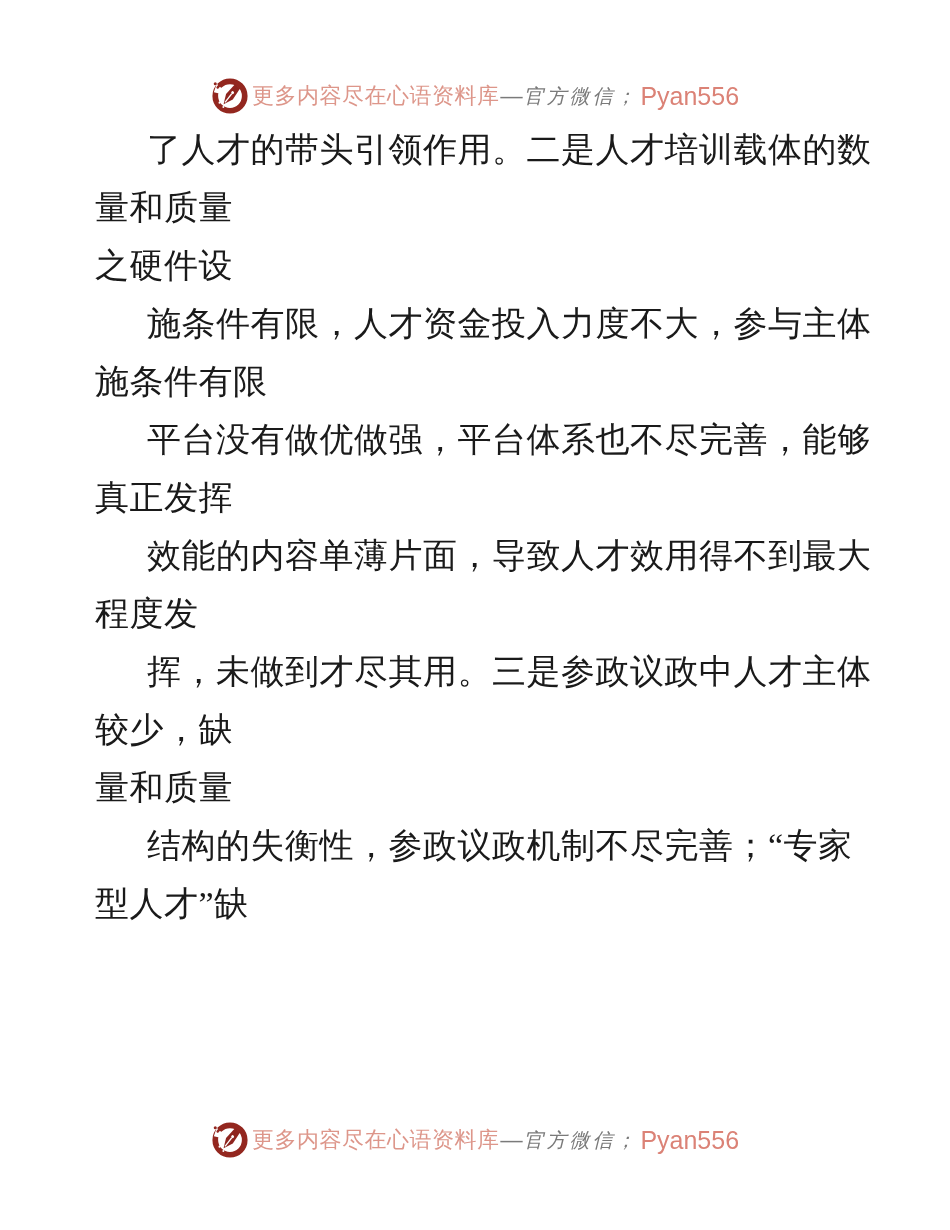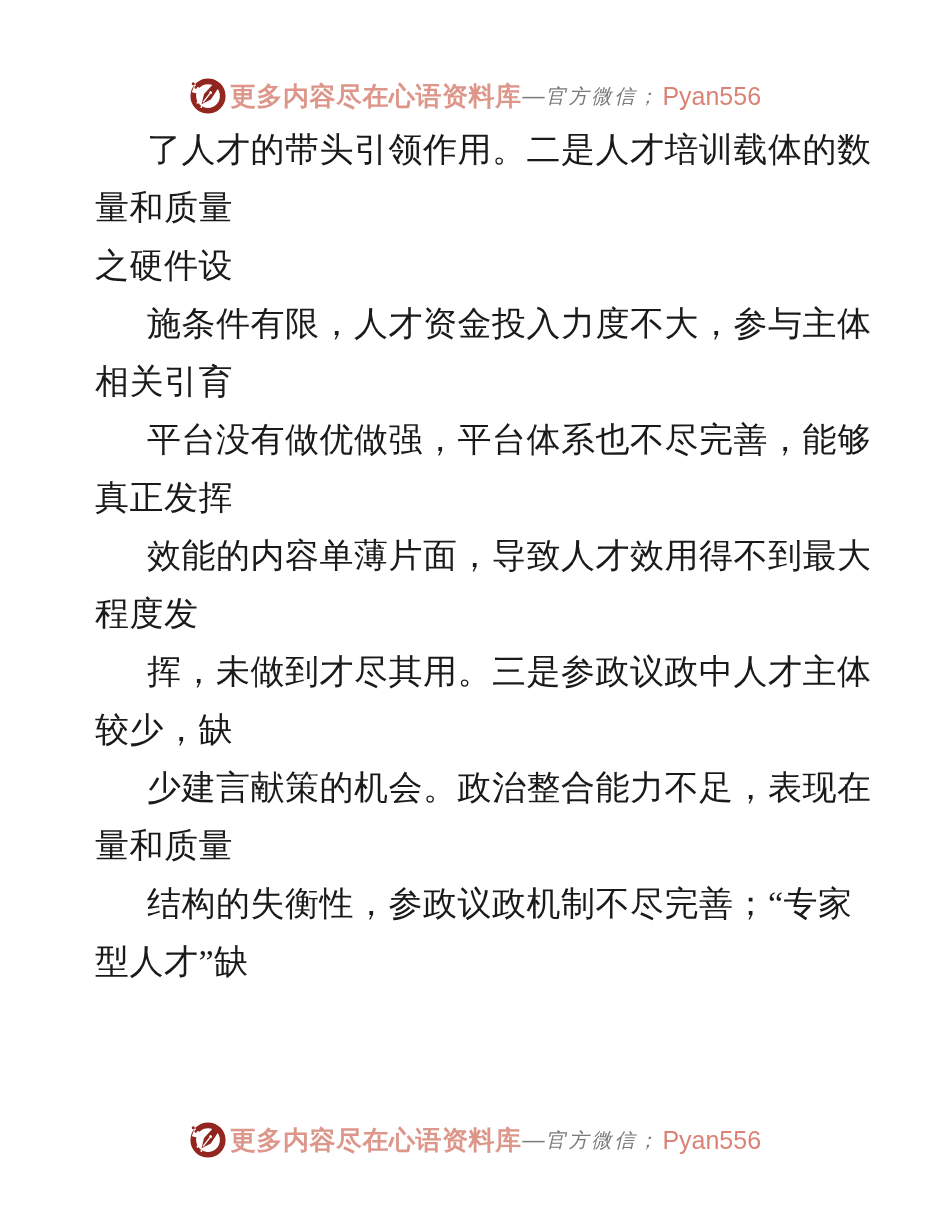--- a/index.html
+++ b/index.html
@@ -19,21 +19,21 @@
   .watermark{
     position:absolute;left:0;width:950px;height:48px;
     display:flex;align-items:center;justify-content:center;
     white-space:nowrap;
   }
   .watermark.top{top:72px;}
   .watermark.bottom{top:1116px;}
   .wm-logo{width:38px;height:38px;flex:0 0 auto;margin-right:3px;display:block;}
   .wm-brand{
     color:var(--brand-salmon);
-    font-size:26px;font-weight:bold;
+    font-size:22px;font-weight:normal;
     letter-spacing:0.5px;
   }
   .wm-dash{
     color:var(--wm-gray);
     font-size:22px;font-weight:bold;
     margin:0 1px;
   }
   .wm-label{
     color:var(--wm-gray);
     font-size:20px;font-weight:normal;
@@ -84,28 +84,27 @@
     <span class="wm-dash">—</span>
     <span class="wm-label">官方微信；</span>
     <span class="wm-id">Pyan556</span>
   </div>
 
   <div class="doc">
     <div class="line indent">了人才的带头引领作用。二是人才培训载体的数</div>
     <div class="line">量和质量</div>
     <div class="line">之硬件设</div>
     <div class="line indent">施条件有限，人才资金投入力度不大，参与主体</div>
-    <div class="line">相关引育</div>
+    <div class="line">施条件有限</div>
     <div class="line indent">平台没有做优做强，平台体系也不尽完善，能够</div>
     <div class="line">真正发挥</div>
     <div class="line indent">效能的内容单薄片面，导致人才效用得不到最大</div>
     <div class="line">程度发</div>
     <div class="line indent">挥，未做到才尽其用。三是参政议政中人才主体</div>
     <div class="line">较少，缺</div>
-    <div class="line indent">少建言献策的机会。政治整合能力不足，表现在</div>
     <div class="line">量和质量</div>
     <div class="line indent">结构的失衡性，参政议政机制不尽完善；“专家</div>
     <div class="line">型人才”缺</div>
   </div>
 
   <div class="watermark bottom">
     <svg class="wm-logo" viewBox="0 0 40 40">
       <circle cx="20" cy="20" r="15.5" fill="#ffffff" stroke="#93271f" stroke-width="6"></circle>
       <path d="M3 16 L20 20 L6 7 Z" fill="#ffffff"></path>
       <path d="M7 11 Q13 3 23 4.5" stroke="#93271f" stroke-width="2.6" fill="none" stroke-linecap="round"></path>

